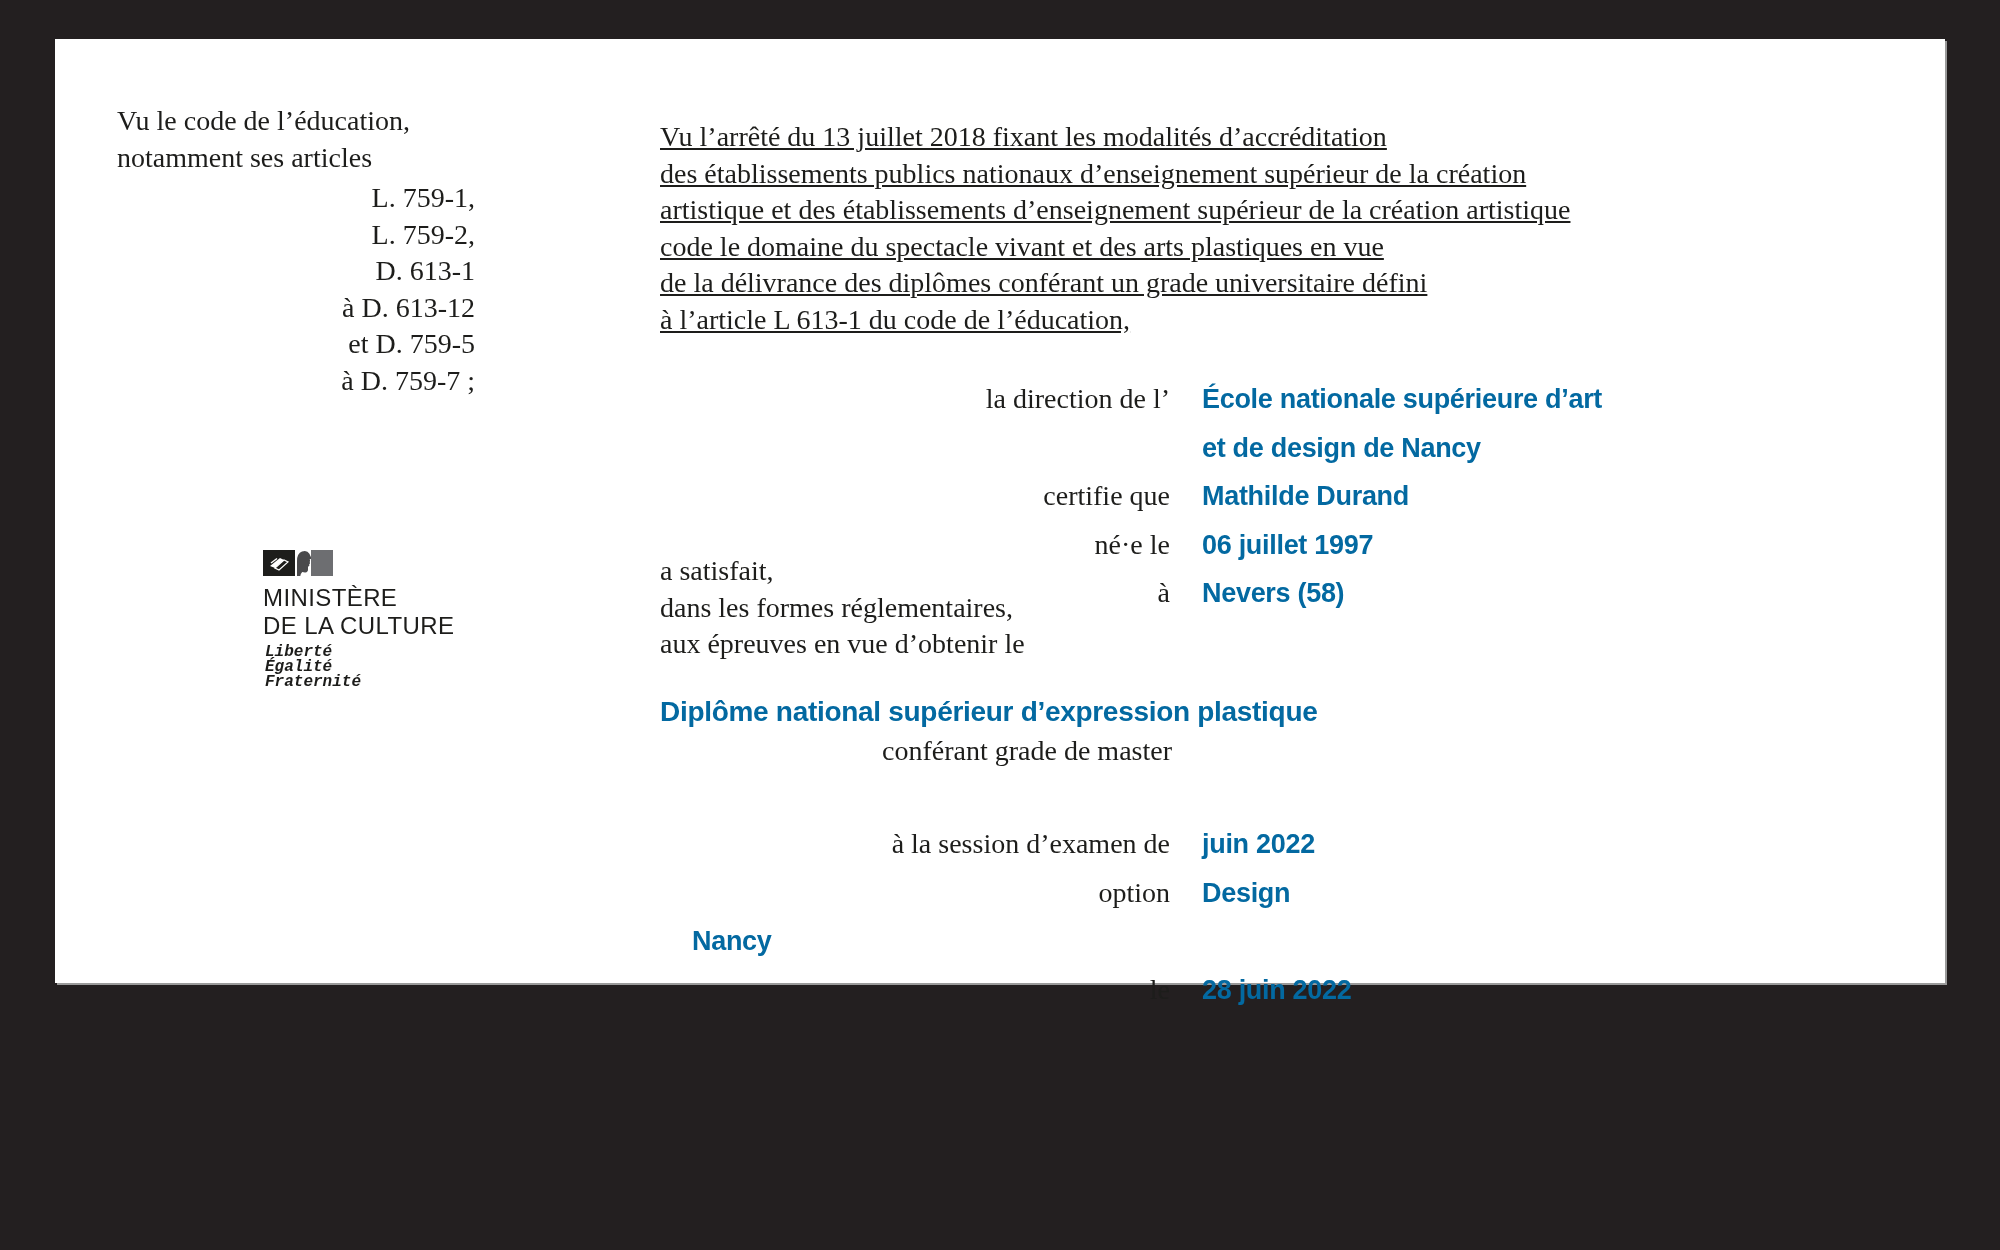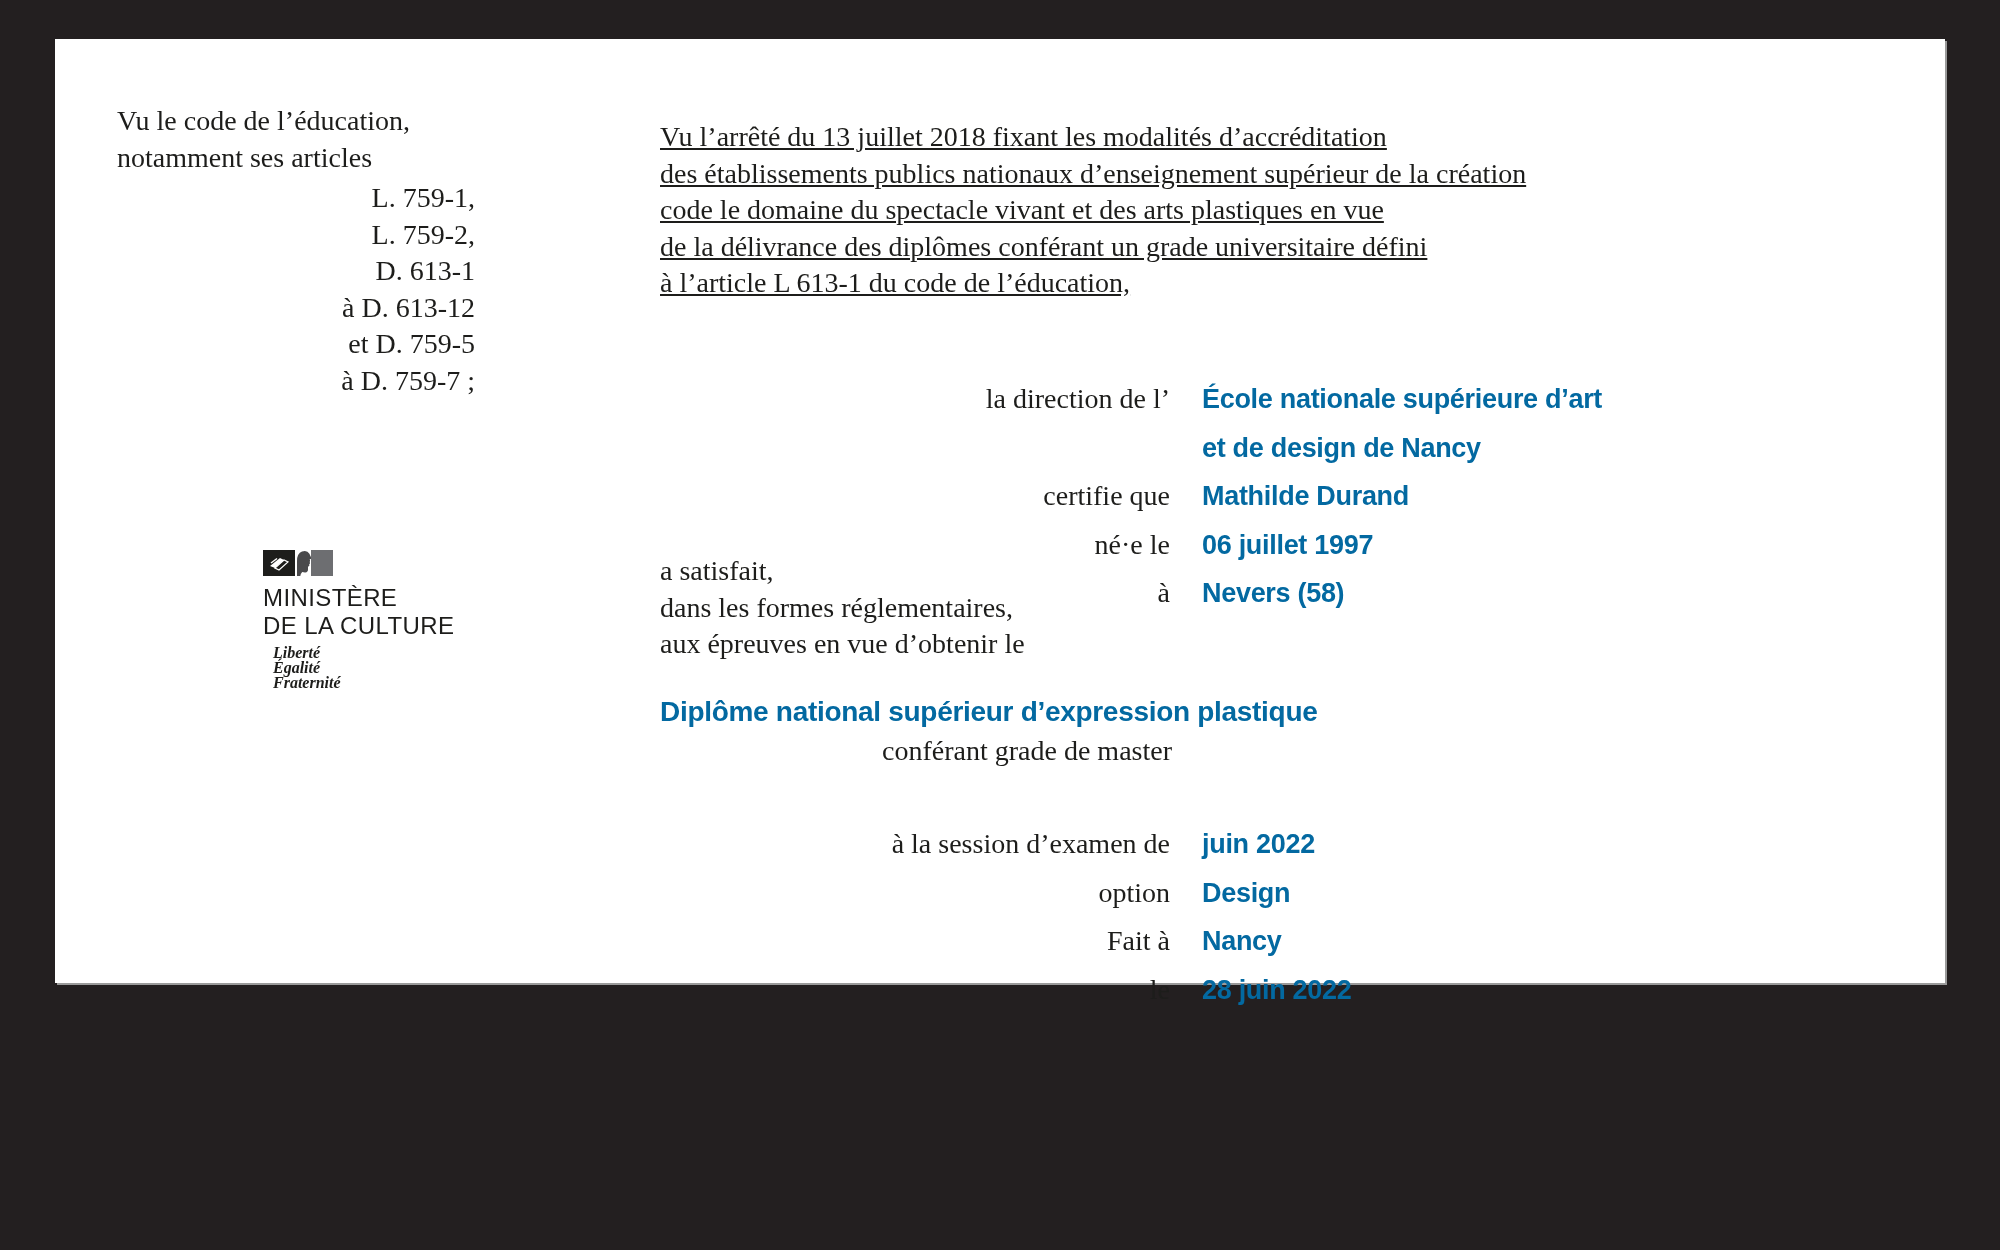--- a/index.html
+++ b/index.html
@@ -67,28 +67,27 @@
     font-family: "Liberation Sans", sans-serif;
     font-weight: normal;
     font-size: 24px;
     line-height: 28px;
     letter-spacing: 0.4px;
     color: #1d1d1b;
     white-space: nowrap;
   }
   .motto {
     left: 210px; top: 606px;
-    font-family: Liberation Serif, serif;
+    font-family: Liberation Mono, monospace;
     font-style: italic;
     font-weight: bold;
     font-size: 16px;
     line-height: 15px;
     color: #1d1d1b;
     white-space: nowrap;
-    margin-left: 8px;
   }
 </style>
 </head>
 <body>
 
 <div class="frame">
   <div class="sheet">
 
     <div class="abs serif left-intro">
       <div>Vu le code de l’éducation,</div>
@@ -121,20 +120,21 @@
     </div>
     <div class="abs motto">
       <div>Liberté</div>
       <div>Égalité</div>
       <div>Fraternité</div>
     </div>
 
     <div class="abs serif main-paragraph">
       <div>Vu l’arrêté du 13 juillet 2018 fixant les modalités d’accréditation</div>
       <div>des établissements publics nationaux d’enseignement supérieur de la création</div>
+      <div>artistique et des établissements d’enseignement supérieur de la création artistique</div>
       <div>code le domaine du spectacle vivant et des arts plastiques en vue</div>
       <div>de la délivrance des diplômes conférant un grade universitaire défini</div>
       <div>à l’article L 613-1 du code de l’éducation,</div>
     </div>
 
     <div class="abs serif certify-block">
       <div class="row">
         <div class="lbl">la direction de l’</div>
         <div class="val boldsans">École nationale supérieure d’art</div>
       </div>
@@ -168,21 +168,20 @@
     <div class="abs serif session-block">
       <div class="row">
         <div class="lbl">à la session d’examen de</div>
         <div class="val boldsans">juin 2022</div>
       </div>
       <div class="row">
         <div class="lbl">option</div>
         <div class="val boldsans">Design</div>
       </div>
       <div class="row">
-        <div class="lbl">Fait à</div>
         <div class="val boldsans">Nancy</div>
       </div>
       <div class="row">
         <div class="lbl">le</div>
         <div class="val boldsans">28 juin 2022</div>
       </div>
     </div>
 
   </div>
 </div>

